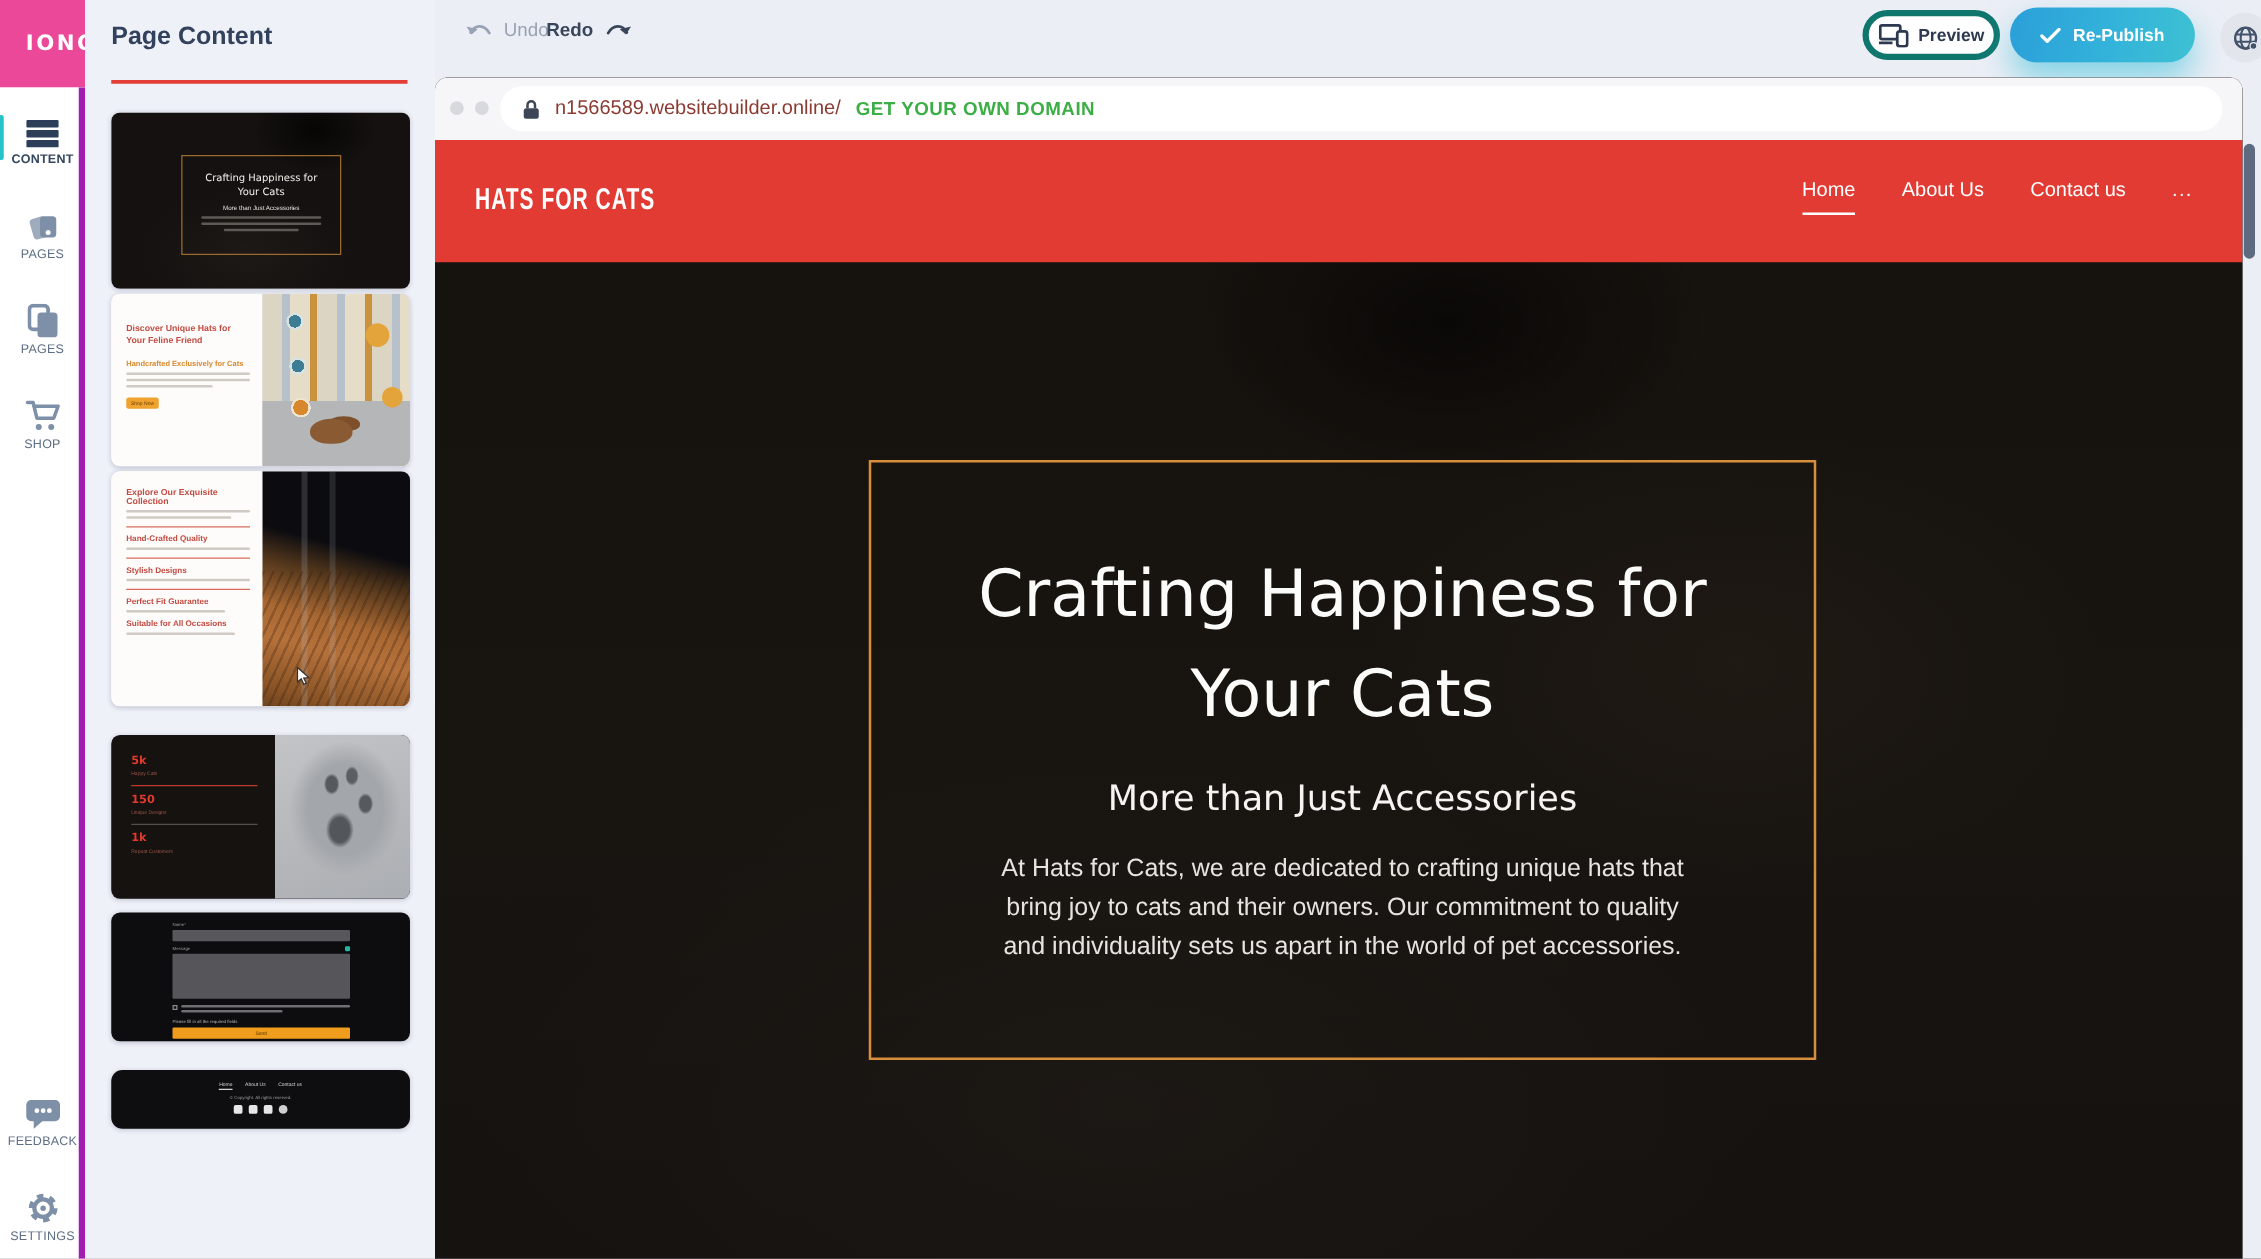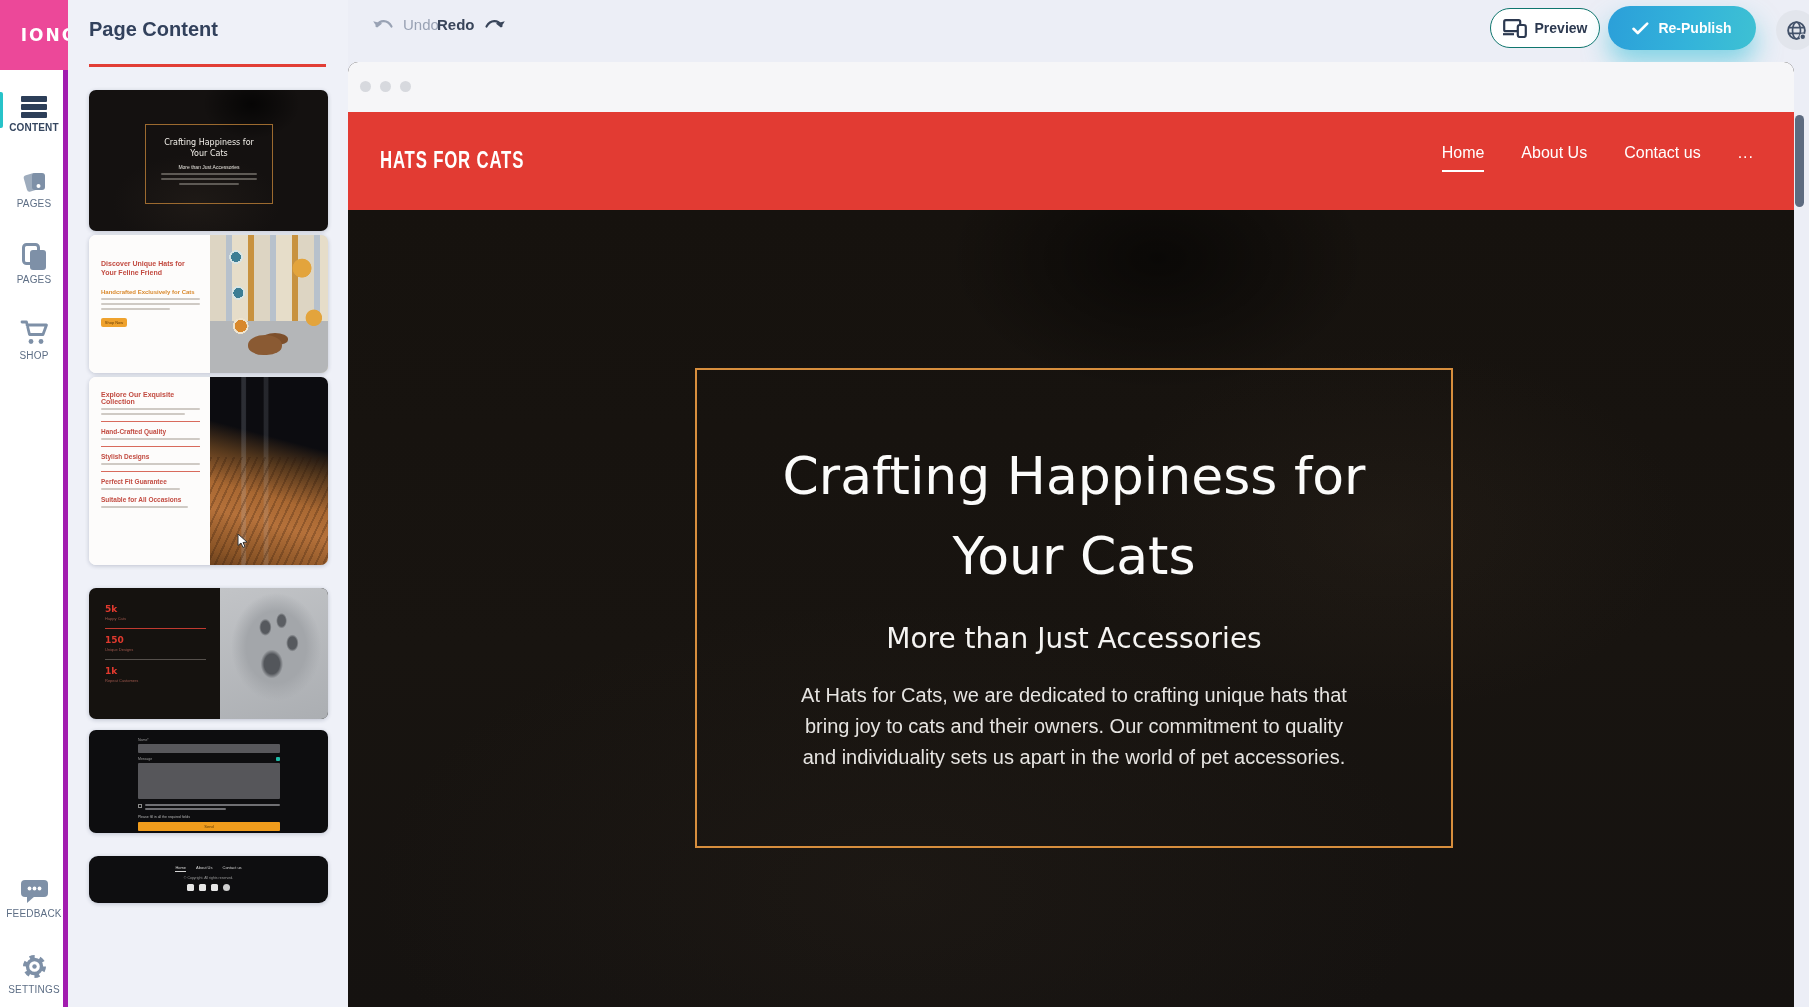--- a/index.html
+++ b/index.html
@@ -118,21 +118,21 @@
   .t6-icons i.round { border-radius:50%; background:#cfcfcf; }
 
   
   .undo-group, .redo-group { position:absolute; top:16px; display:flex; align-items:center; gap:7px; cursor:pointer; }
   .undo-group { left:372px; color:#99a2b4; }
   .redo-group { left:437px; color:#39455a; }
   .undo-group .txt { font-size:15px; color:#99a2b4; }
   .redo-group .txt { font-size:15px; font-weight:bold; color:#39455a; }
 
   .preview-btn { position:absolute; left:1490px; top:8px; width:110px; height:40px; border-radius:20px;
-      background:#fff; border:1px solid #0f766e; display:flex; align-items:center; justify-content:center;
+      background:#fff; border:5px solid #0f766e; display:flex; align-items:center; justify-content:center;
       gap:8px; color:#2c3950; font-size:14px; font-weight:bold; cursor:pointer; }
   .republish-btn { position:absolute; left:1608px; top:6px; width:148px; height:44px; border-radius:22px;
       background:linear-gradient(100deg,#2b9fd9 0%, #33b3da 55%, #3ec1d3 100%);
       box-shadow:0 14px 26px rgba(45,190,215,.55);
       display:flex; align-items:center; justify-content:center; gap:9px; color:#fff; font-size:14px;
       font-weight:bold; cursor:pointer; }
   .globe-btn { position:absolute; left:1776px; top:10px; width:40px; height:40px; border-radius:50%;
       background:#e2e5ec; display:flex; align-items:center; justify-content:center; color:#43526a; cursor:pointer; }
 
   
@@ -393,20 +393,28 @@
   </svg>
 </div>
 
 <div class="browser">
   <div class="chrome">
     <div class="chrome-dots">
         <i></i>
         <i></i>
         <i></i>
       </div>
+    <div class="url-pill">
+      <svg width="14" height="17" viewBox="0 0 14 17">
+        <rect x="1" y="7.5" width="12" height="8.5" rx="2" fill="#3d4656"></rect>
+        <path d="M4 7.5 V5 a3 3 0 0 1 6 0 V7.5" fill="none" stroke="#3d4656" stroke-width="2"></path>
+      </svg>
+      <span class="url-text">n1566589.websitebuilder.online/</span>
+      <span class="domain-cta">GET YOUR OWN DOMAIN</span>
+    </div>
   </div>
 
   <div class="site-header">
     <div class="brand">HATS FOR CATS</div>
     <div class="site-nav">
       <span class="nav-item active">Home</span>
       <span class="nav-item">About Us</span>
       <span class="nav-item">Contact us</span>
       <span class="nav-item more">...</span>
     </div>

